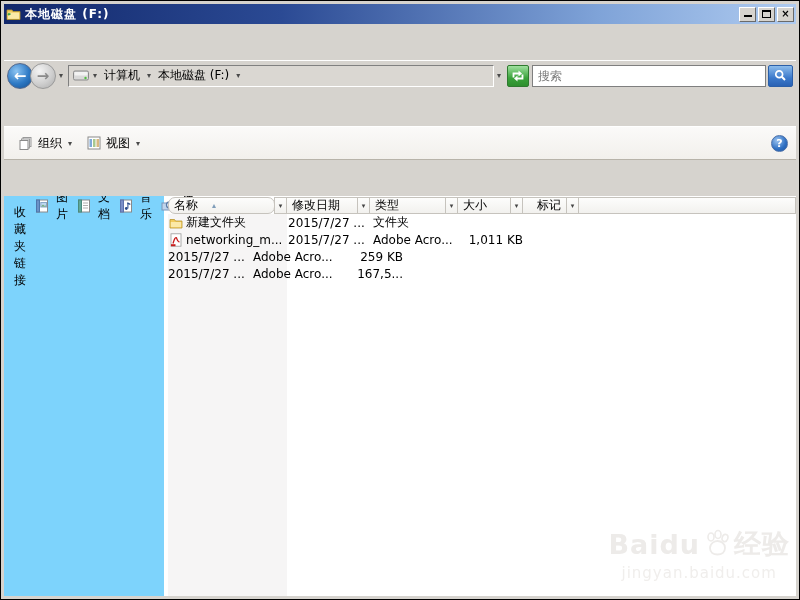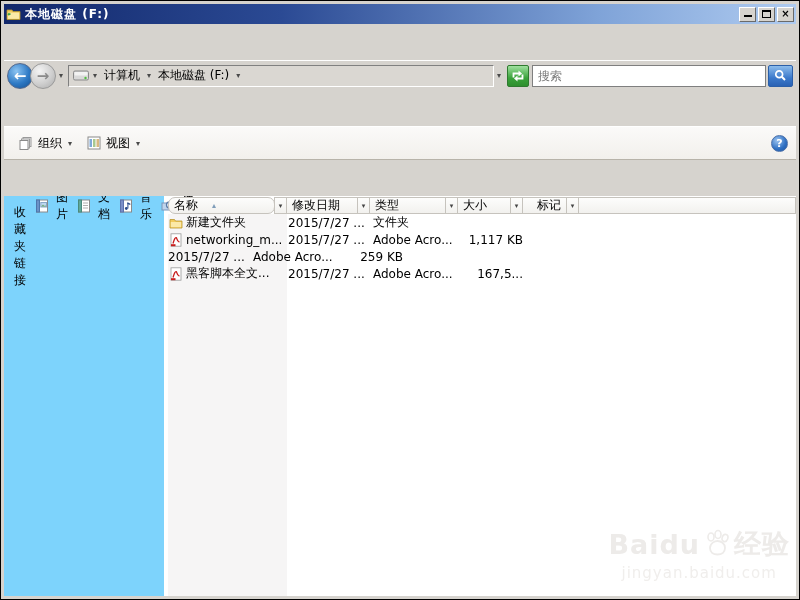--- a/index.html
+++ b/index.html
@@ -351,38 +351,30 @@
           <div class="cell c-name">
             <svg width="14" height="14" viewBox="0 0 14 14">
               <rect x="2" y="0.8" width="10" height="12.4" fill="#FFFFFF" stroke="#9A9A9A" stroke-width="0.8"></rect>
               <path d="M4 10.5 C5.2 6.5 6.2 4.2 7.2 4.6 C8.2 5 7.4 8 10.4 9.2" stroke="#C81E1E" stroke-width="1.3" fill="none"></path>
               <rect x="2" y="11.2" width="4.5" height="2" fill="#C81E1E"></rect>
             </svg>
             <span>networking_m...</span>
           </div>
           <div class="cell c-date">2015/7/27 ...</div>
           <div class="cell c-type">Adobe Acro...</div>
-          <div class="cell c-size">1,117 KB</div>
+          <div class="cell c-size">1,011 KB</div>
         </div>
 
         <div class="file-row">
           <div class="cell c-date">2015/7/27 ...</div>
           <div class="cell c-type">Adobe Acro...</div>
           <div class="cell c-size">259 KB</div>
         </div>
 
         <div class="file-row">
-          <div class="cell c-name">
-            <svg width="14" height="14" viewBox="0 0 14 14">
-              <rect x="2" y="0.8" width="10" height="12.4" fill="#FFFFFF" stroke="#9A9A9A" stroke-width="0.8"></rect>
-              <path d="M4 10.5 C5.2 6.5 6.2 4.2 7.2 4.6 C8.2 5 7.4 8 10.4 9.2" stroke="#C81E1E" stroke-width="1.3" fill="none"></path>
-              <rect x="2" y="11.2" width="4.5" height="2" fill="#C81E1E"></rect>
-            </svg>
-            <span>黑客脚本全文...</span>
-          </div>
           <div class="cell c-date">2015/7/27 ...</div>
           <div class="cell c-type">Adobe Acro...</div>
           <div class="cell c-size">167,5...</div>
         </div>
 
       </div>
     </div>
 
     <div class="watermark">
       <div class="wm-brand">

